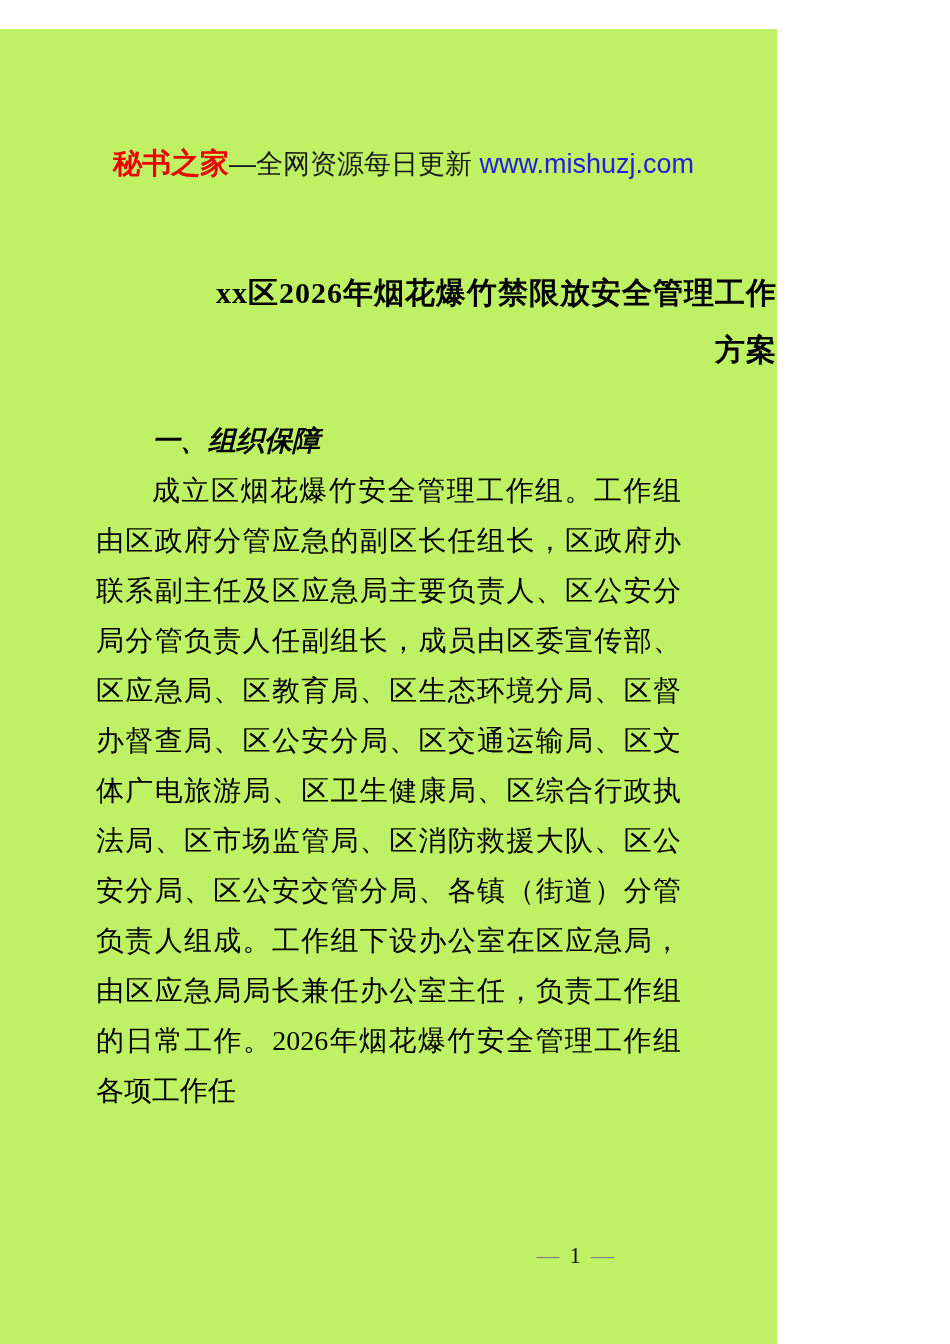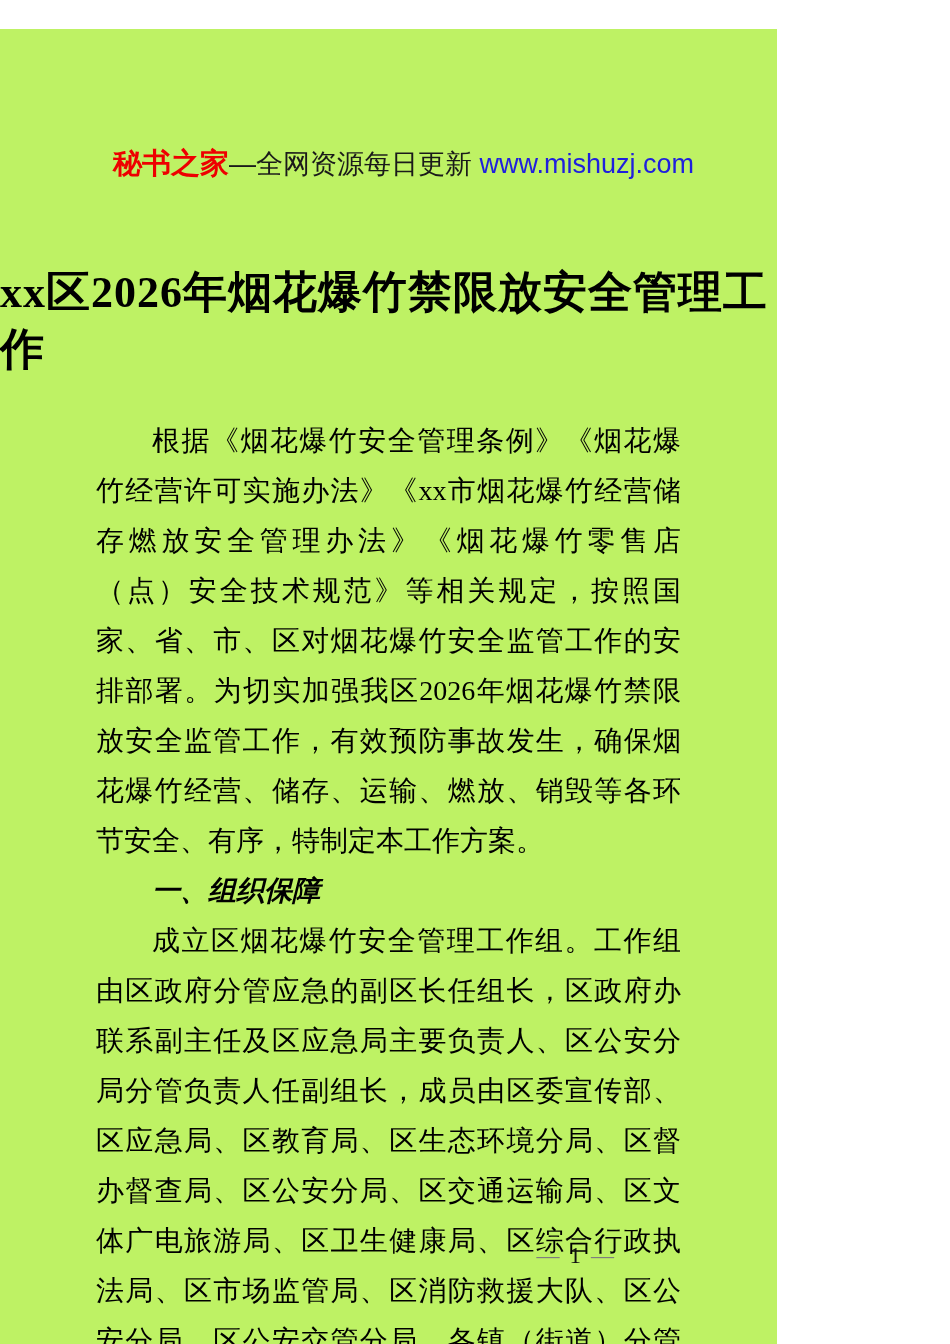--- a/index.html
+++ b/index.html
@@ -33,22 +33,22 @@
   }
   .tagline {
     color: #1a1a1a;
   }
   .site-url {
     color: #2020dd;
   }
   
   .doc-title {
     margin-top: 52px;
-    text-align: left;
-    font-size: 44px;
+    text-align: right;
+    font-size: 30px;
     font-weight: 600;
     line-height: 57px;
     letter-spacing: 1px;
   }
   
   .doc-body {
     margin: 38px 96px 0 96px;
     font-size: 28px;
     line-height: 50px;
     text-align: justify;
@@ -82,24 +82,24 @@
 <body>
 
 <div class="page">
 
   <div class="site-header">
     <span class="brand">秘书之家</span><span class="tagline">—全网资源每日更新 </span><span class="site-url">www.mishuzj.com</span>
   </div>
 
   <div class="doc-title">
     <div>xx区2026年烟花爆竹禁限放安全管理工作</div>
+    <div>方案</div>
   </div>
 
   <div class="doc-body">
-      <p class="para">根据《烟花爆竹安全管理条例》《烟花爆竹经营许可实施办法》《xx市烟花爆竹经营储存燃放安全管理办法》《烟花爆竹零售店（点）安全技术规范》等相关规定，按照国家、省、市、区对烟花爆竹安全监管工作的安排部署。为切实加强我区2026年烟花爆竹禁限放安全监管工作，有效预防事故发生，确保烟花爆竹经营、储存、运输、燃放、销毁等各环节安全、有序，特制定本工作方案。</p>
       <p class="heading">一、组织保障</p>
       <p class="para">成立区烟花爆竹安全管理工作组。工作组由区政府分管应急的副区长任组长，区政府办联系副主任及区应急局主要负责人、区公安分局分管负责人任副组长，成员由区委宣传部、区应急局、区教育局、区生态环境分局、区督办督查局、区公安分局、区交通运输局、区文体广电旅游局、区卫生健康局、区综合行政执法局、区市场监管局、区消防救援大队、区公安分局、区公安交管分局、各镇（街道）分管负责人组成。工作组下设办公室在区应急局，由区应急局局长兼任办公室主任，负责工作组的日常工作。2026年烟花爆竹安全管理工作组各项工作任</p>
     </div>
 
   <div class="page-footer">
     <span class="footer-dash">—</span><span class="footer-num">1</span><span class="footer-dash">—</span>
   </div>
 
 </div>
 

